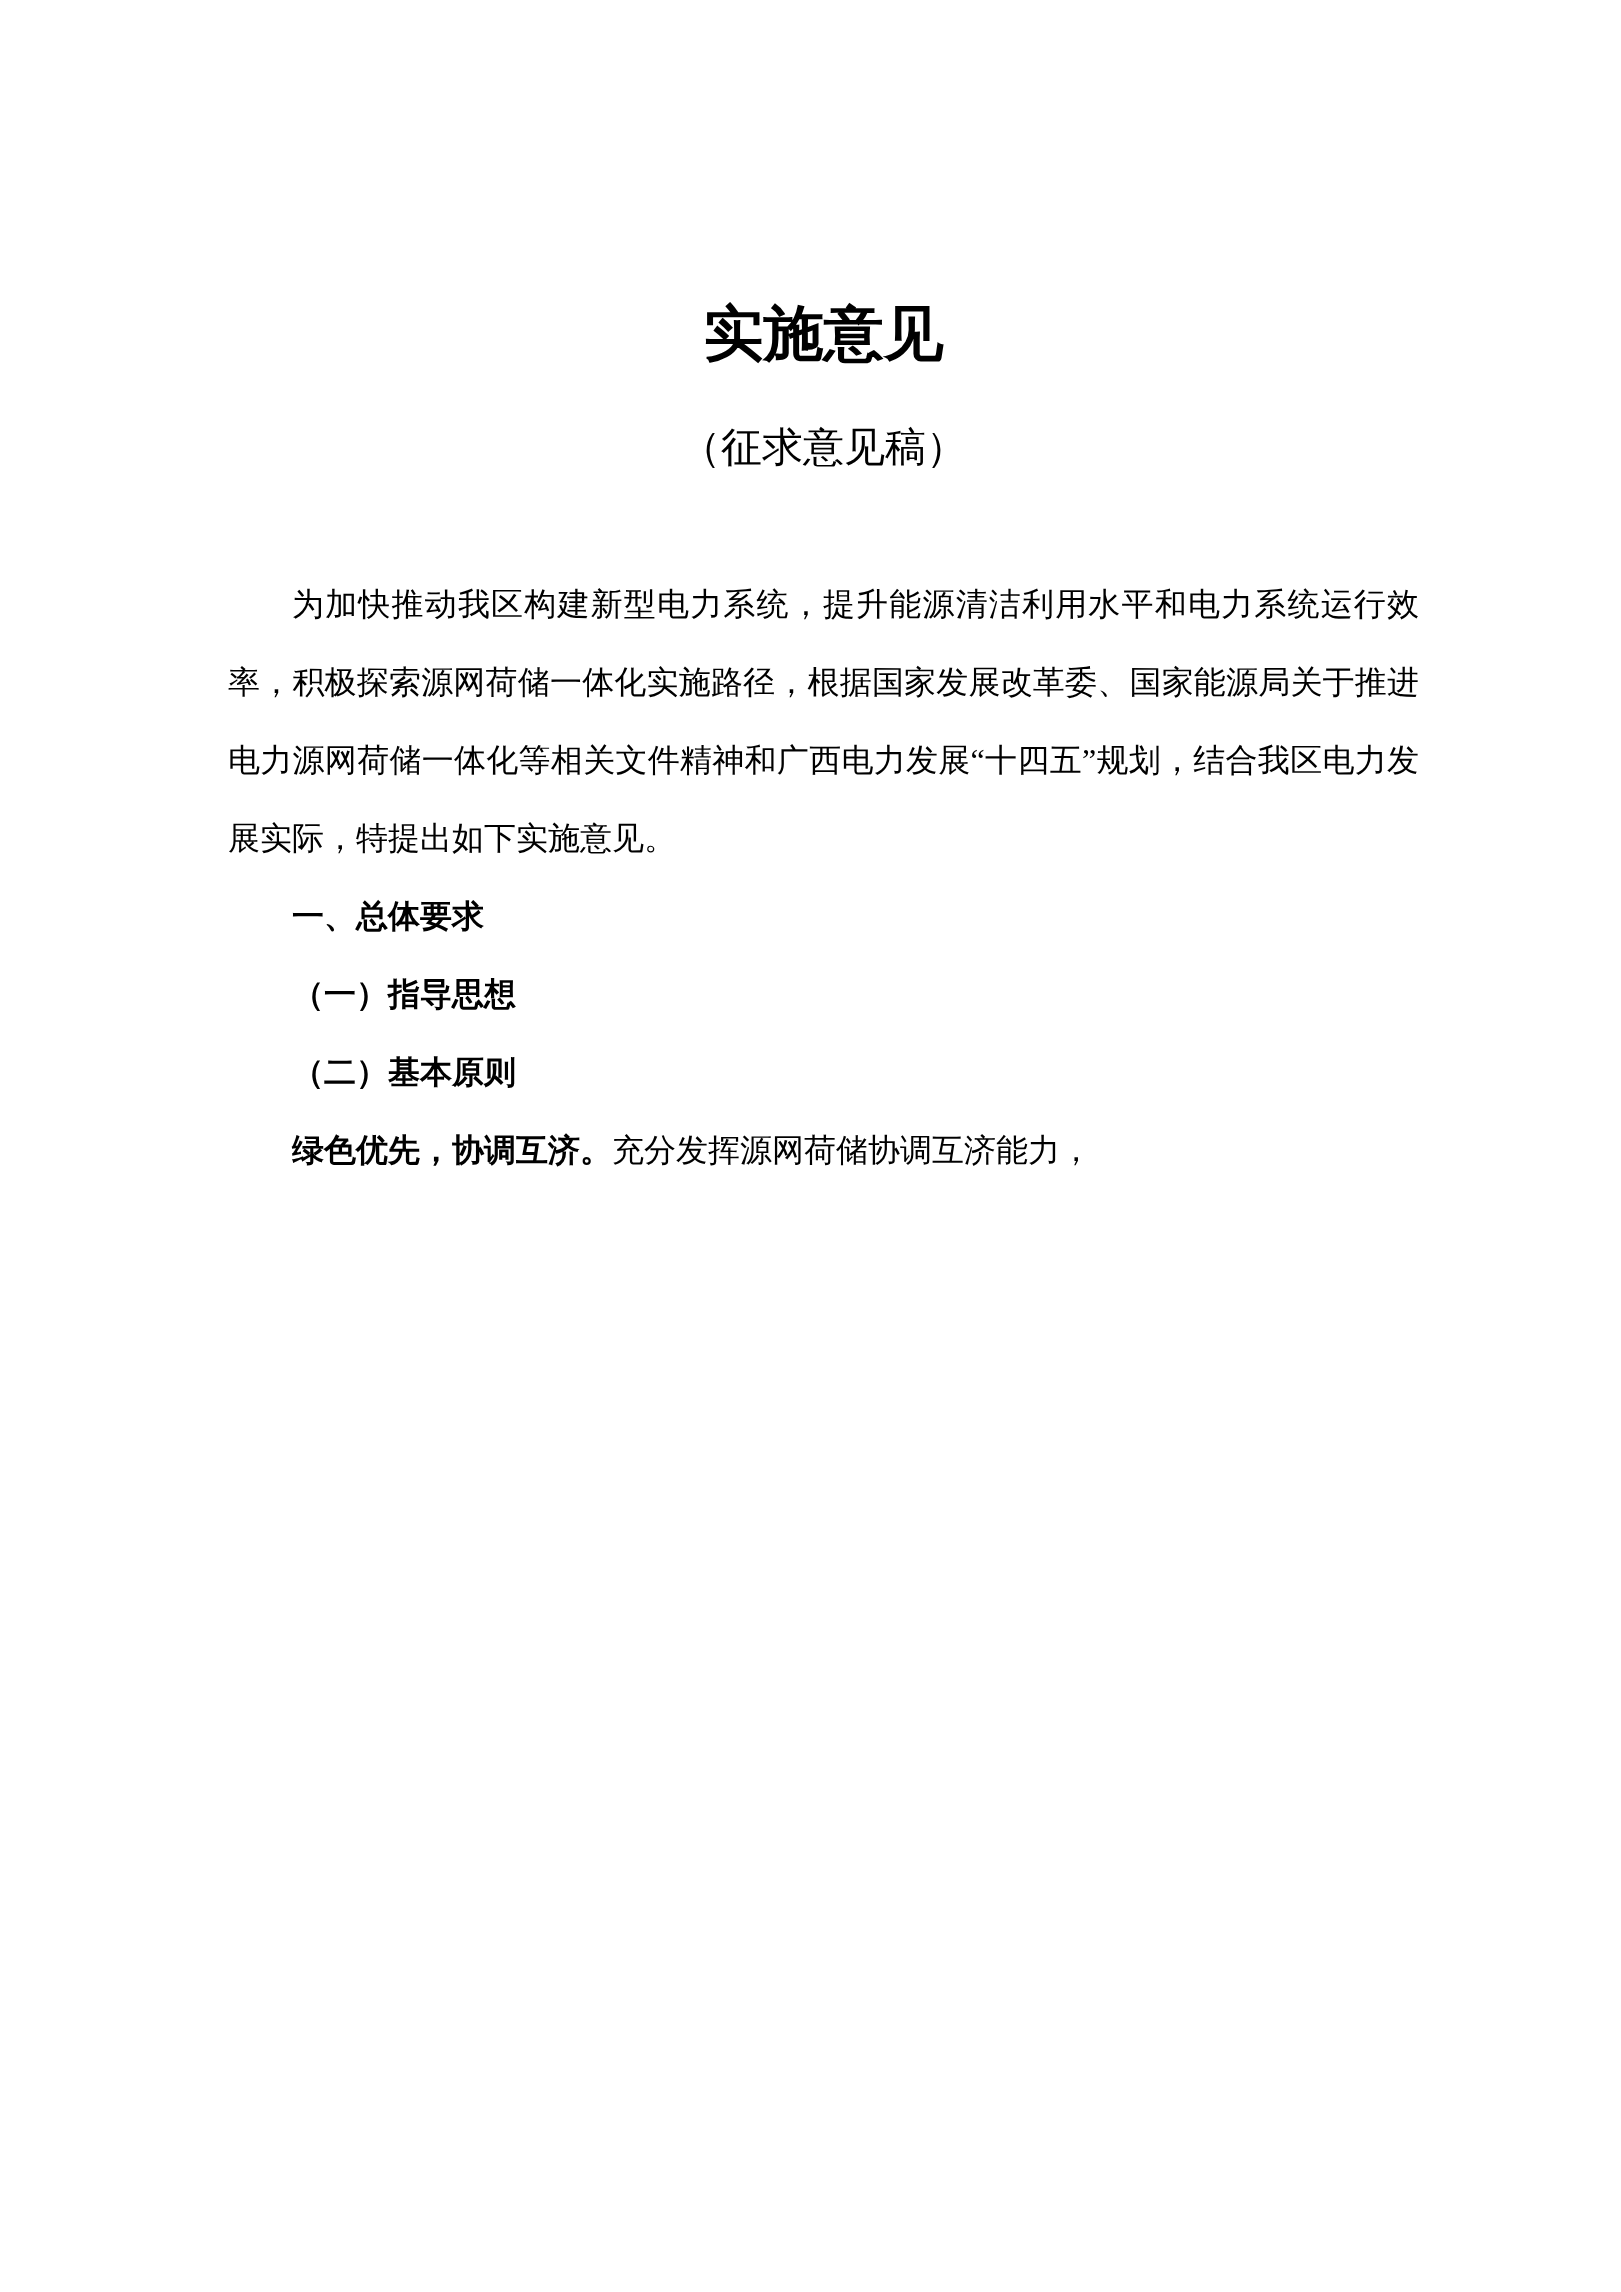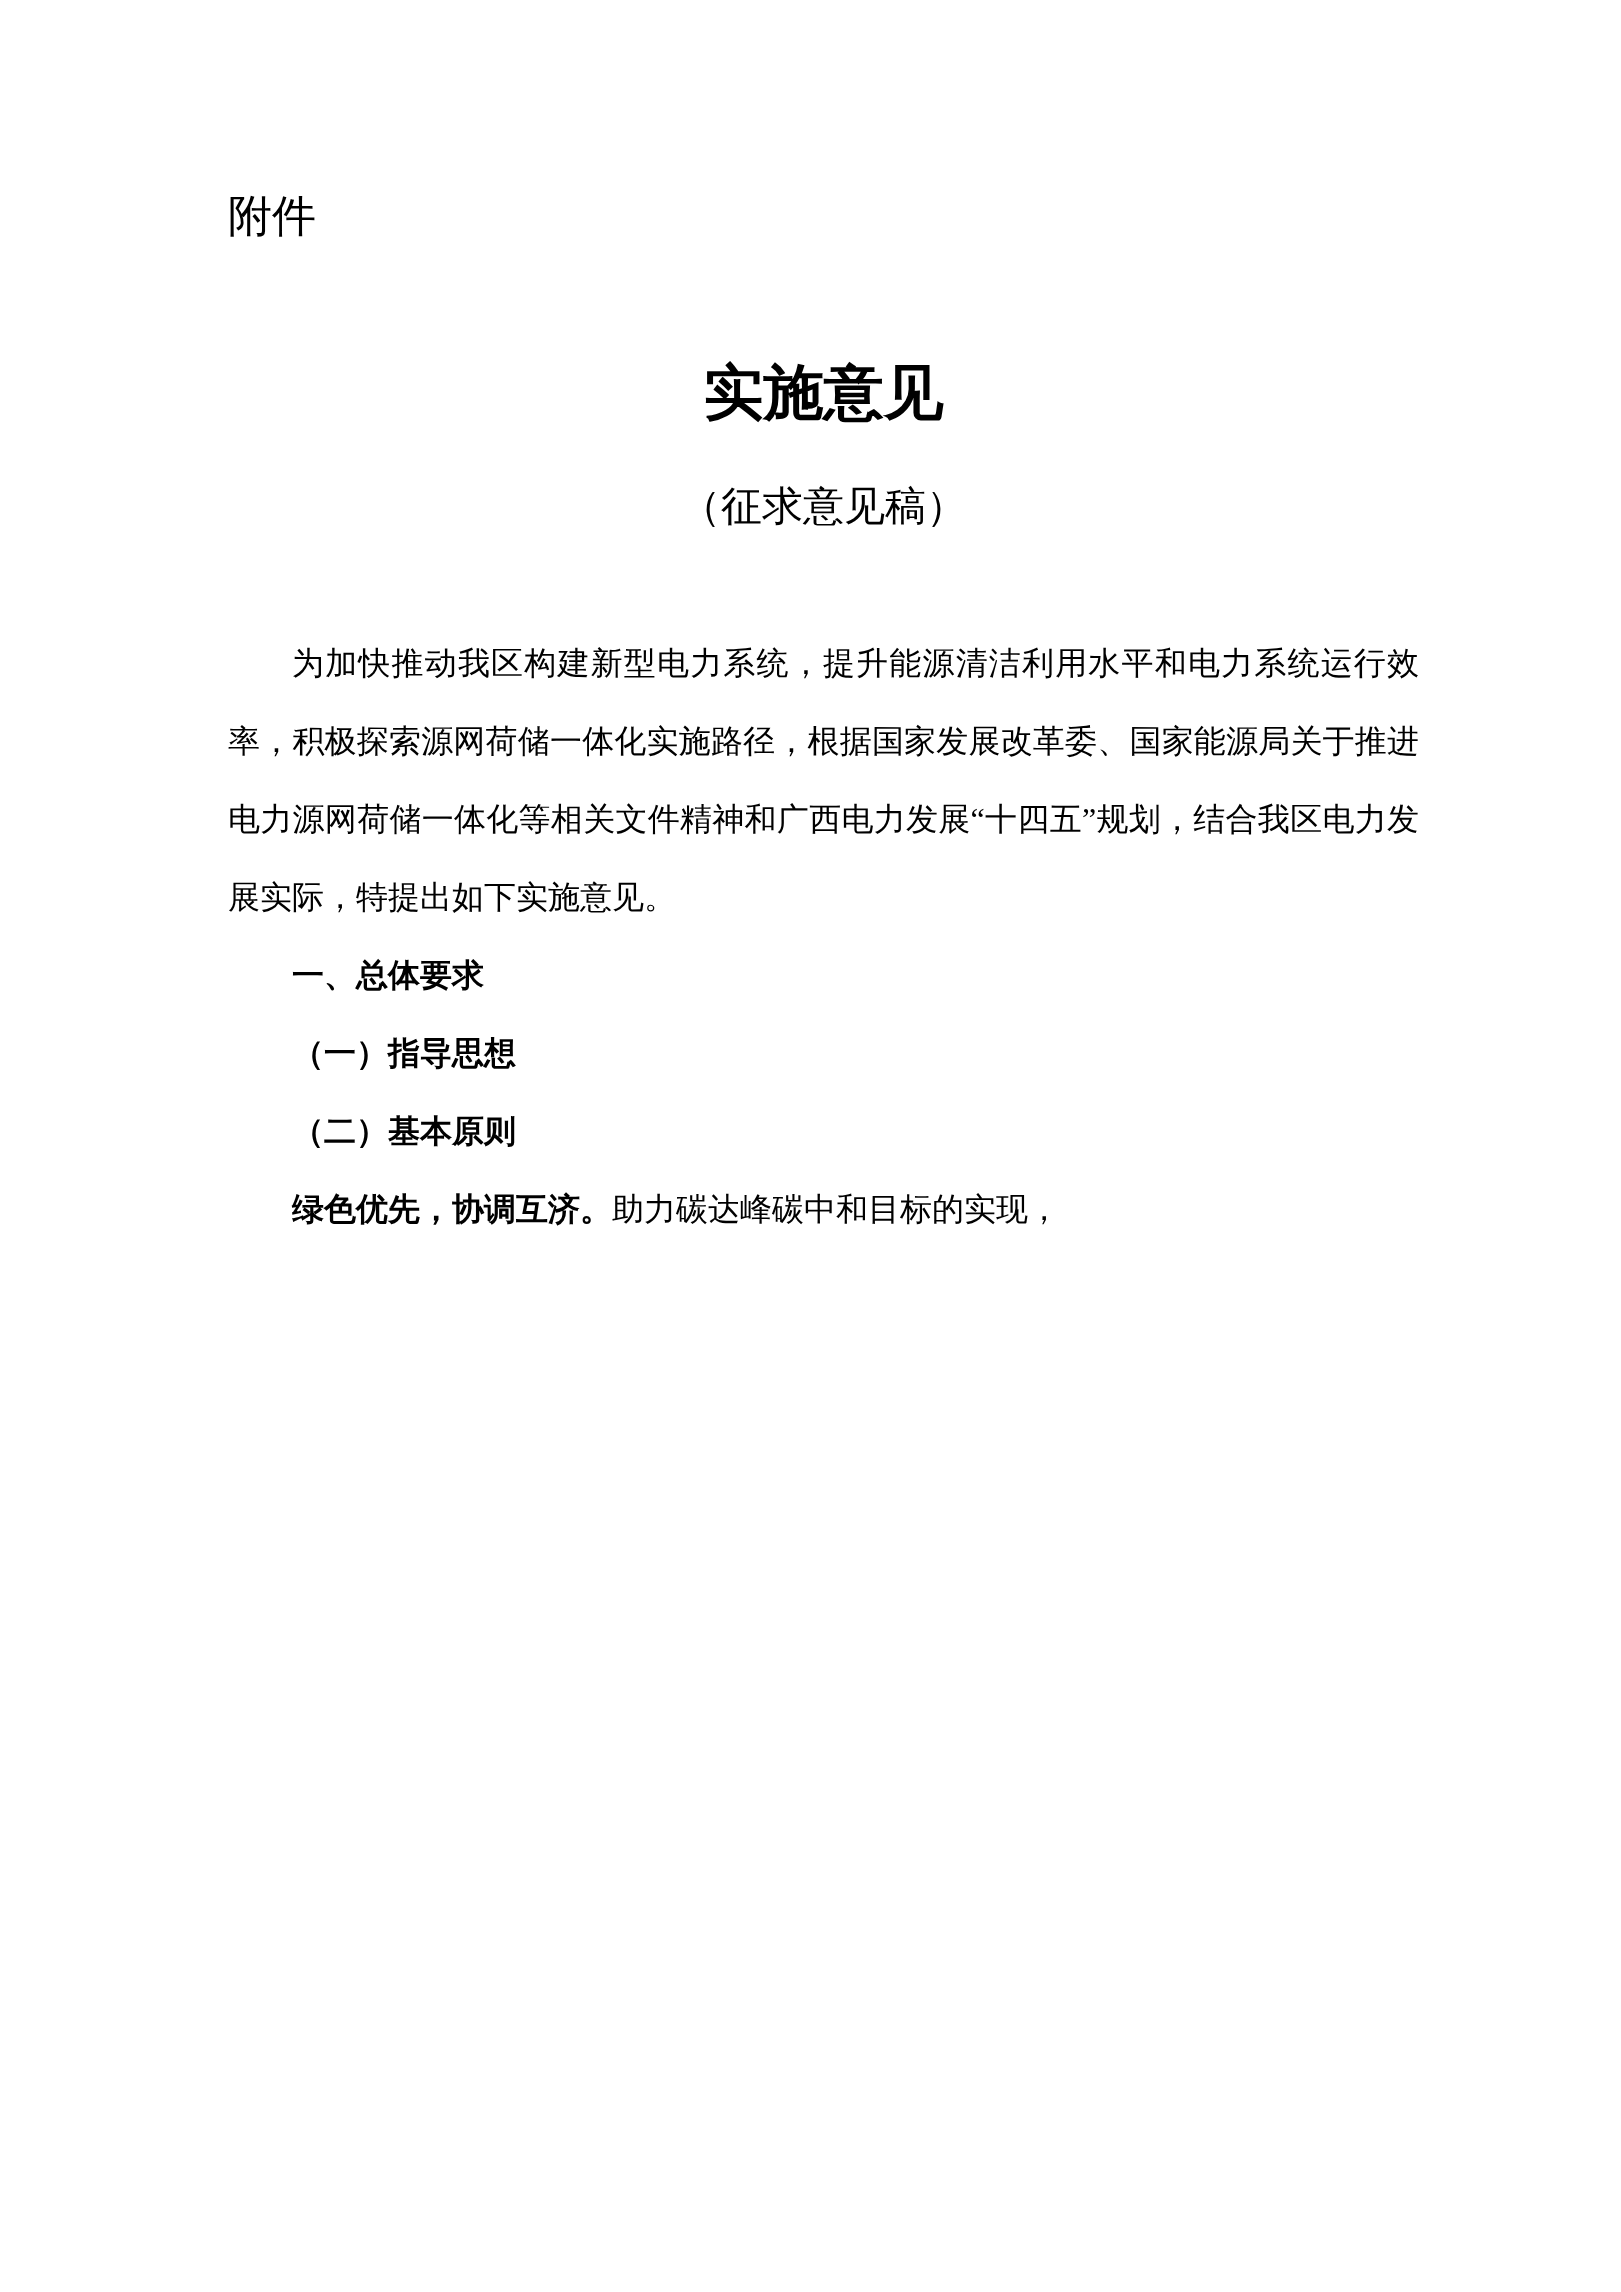--- a/index.html
+++ b/index.html
@@ -61,37 +61,36 @@
   }
   .bold-lead {
     font-weight: 700;
   }
 </style>
 </head>
 <body>
 
 <div class="page">
 
-  <div class="attachment">附件</div>
 
   <div class="doc-title">
     <div>实施意见</div>
   </div>
 
   <div class="doc-subtitle">（征求意见稿）</div>
 
   <div class="doc-body">
 
     <p>为加快推动我区构建新型电力系统，提升能源清洁利用水平和电力系统运行效率，积极探索源网荷储一体化实施路径，根据国家发展改革委、国家能源局关于推进电力源网荷储一体化等相关文件精神和广西电力发展“十四五”规划，结合我区电力发展实际，特提出如下实施意见。</p>
 
     <p class="heading-l1">一、总体要求</p>
 
     <p class="heading-l2">（一）指导思想</p>
 
 
     <p class="heading-l2">（二）基本原则</p>
 
-    <p><span class="bold-lead">绿色优先，协调互济。</span><span>助力碳达峰碳中和目标的实现，</span></p>
+    <p><span class="bold-lead">绿色优先，协调互济。</span><span>充分发挥源网荷储协调互济能力，</span></p>
 
   </div>
 
 </div>
 
 
 </body></html>

